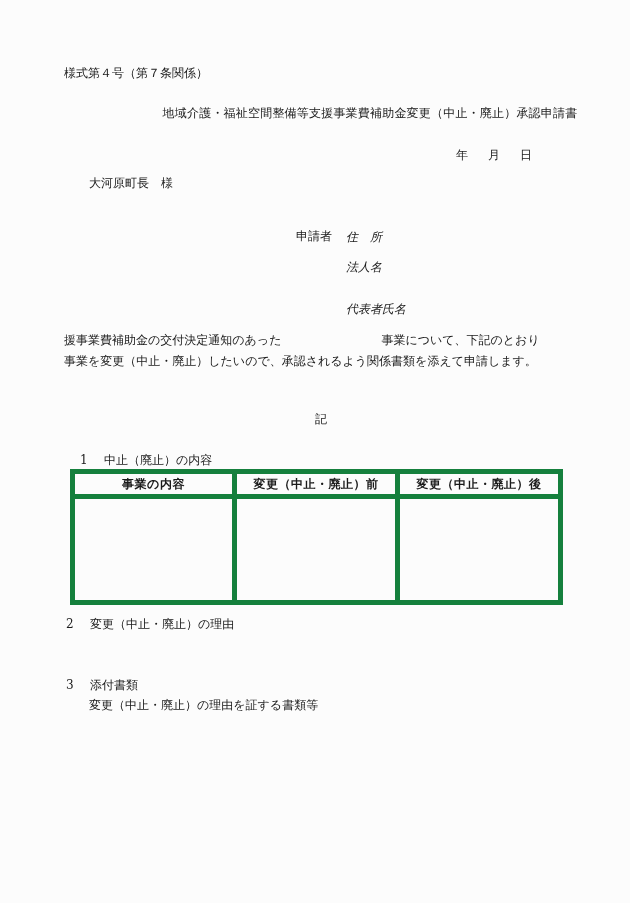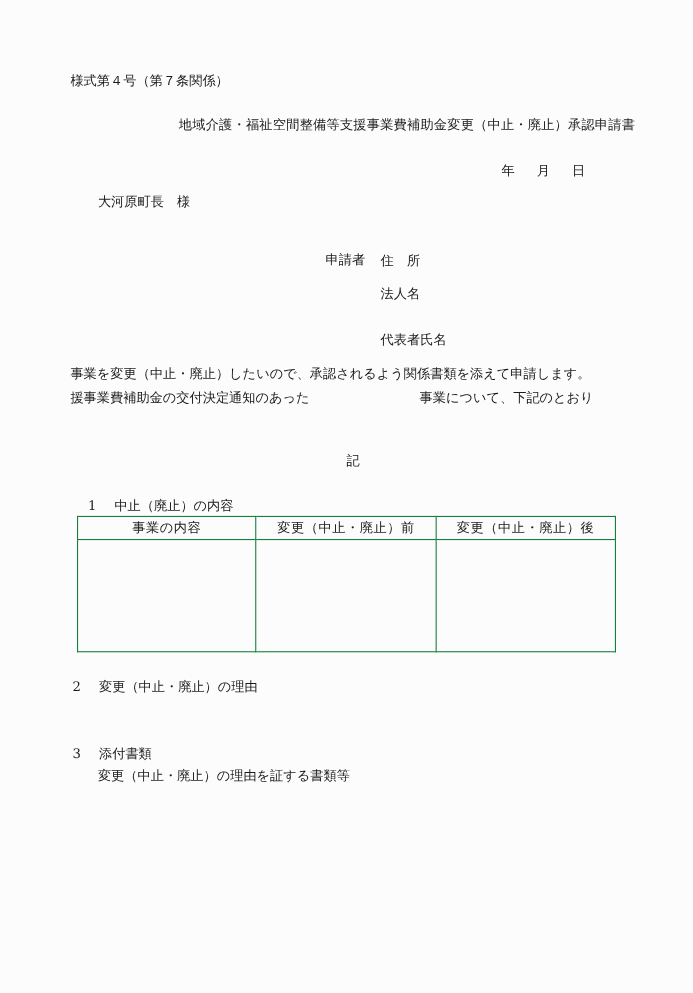--- a/index.html
+++ b/index.html
@@ -17,21 +17,21 @@
       font-size: 12px;
     }
     .abs { position: absolute; white-space: nowrap; line-height: 14px; }
     .form-number { left: 64px; top: 66px; }
     .doc-title { left: 0; width: 630px; top: 106px; text-align: center; padding-left: 18px; box-sizing: border-box; letter-spacing: 0.2px; margin-left: 46px; }
     .date-line { left: 456px; top: 148px; }
     .date-line span { display: inline-block; }
     .date-line .gap { width: 20px; }
     .addressee { left: 89px; top: 176px; }
     .applicant-label { left: 296px; top: 230px; font-family: Liberation Mono, monospace; }
-    .applicant-field { left: 346px; }
+    .applicant-field { left: 346px; font-style: italic; }
     .field-address { top: 230px; }
     .field-corp { top: 260px; }
     .field-rep { top: 254px; margin-top: 48px; }
 
     .body-para { left: 64px; width: 520px; top: 330px; white-space: normal; line-height: 21px; }
     .body-line { display: block; white-space: nowrap; }
     .sp { display: inline-block; }
 
     .ki { left: 0; width: 630px; top: 412px; text-align: center; padding-left: 12px; box-sizing: border-box; }
 
@@ -44,22 +44,22 @@
 
     .change-table {
       position: absolute;
       left: 70px;
       top: 469px;
       width: 490px;
       border-collapse: collapse;
       table-layout: fixed;
     }
     .change-table th, .change-table td {
-      border: 1px solid #15803d;
-      font-weight: normal;
+      border: 5px solid #15803d;
+      font-weight: bold;
       padding: 0;
     }
     .change-table th {
       height: 20px;
       font-size: 12px;
       text-align: center;
       line-height: 20px;
       letter-spacing: 0.5px;
     }
     .change-table td { height: 101px; }
@@ -79,24 +79,24 @@
 </div>
 
 <div class="abs addressee">大河原町長　様</div>
 
 <div class="abs applicant-label">申請者</div>
 <div class="abs applicant-field field-address">住　所</div>
 <div class="abs applicant-field field-corp">法人名</div>
 <div class="abs applicant-field field-rep">代表者氏名</div>
 
 <div class="abs body-para">
-  <span class="body-line">事業を変更（中止・廃止）したいので、承認されるよう関係書類を添えて申請します。</span>
   <span class="body-line">
     <span>援事業費補助金の交付決定通知のあった</span><span class="sp" style="width:100px"></span><span>事業について、下記のとおり</span>
   </span>
+  <span class="body-line">事業を変更（中止・廃止）したいので、承認されるよう関係書類を添えて申請します。</span>
 </div>
 
 <div class="abs ki">記</div>
 
 <div class="abs section-heading sec1">
   <span class="num">1</span><span>中止（廃止）の内容</span>
 </div>
 
 <table class="change-table">
   <colgroup>

